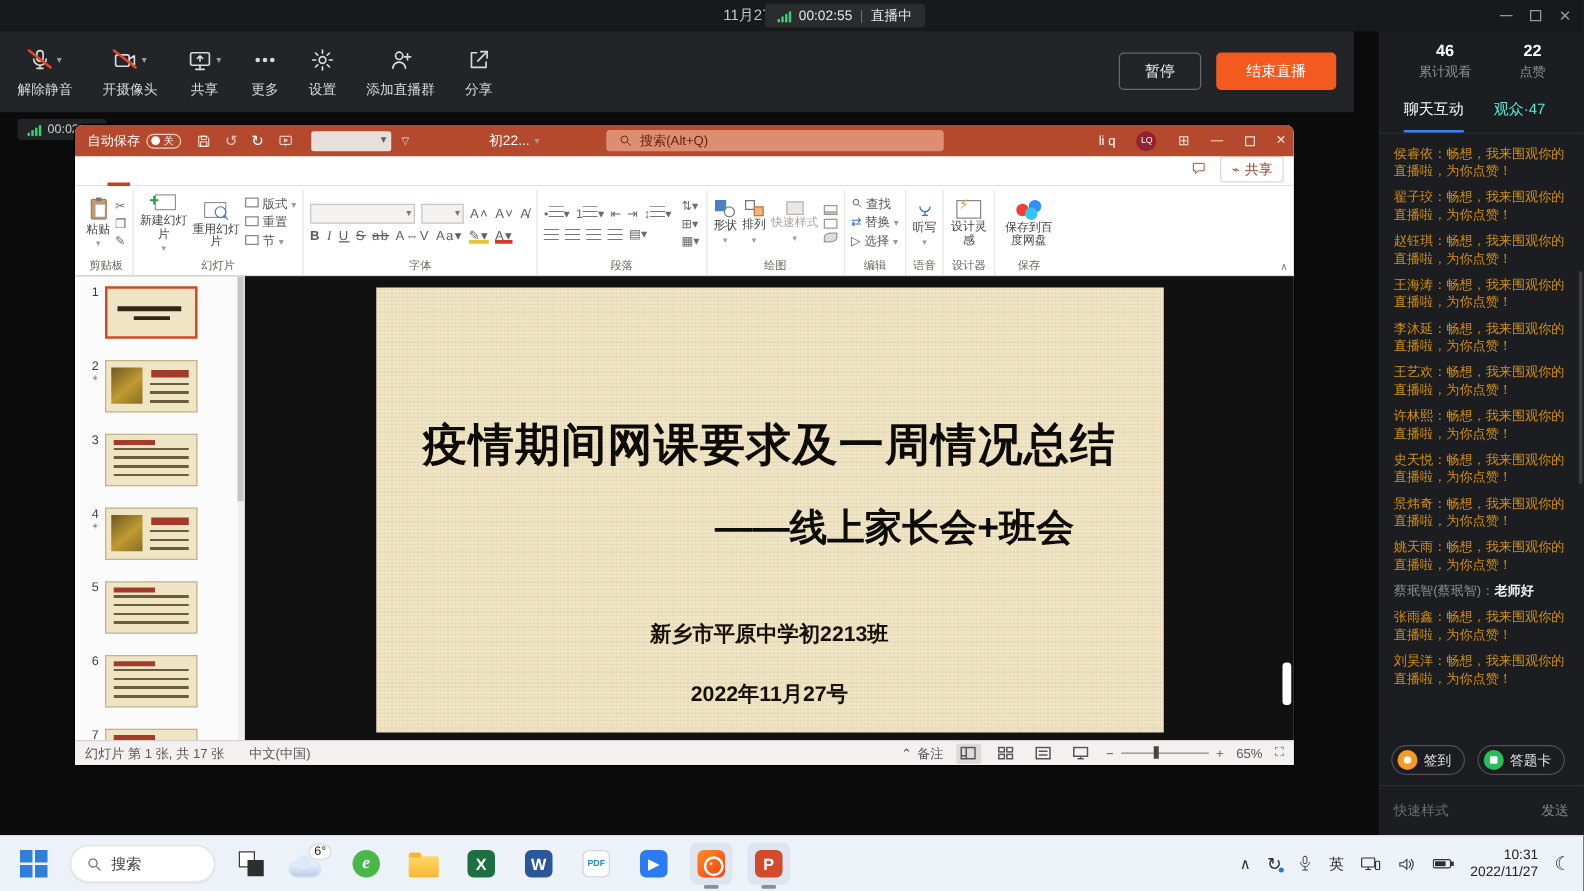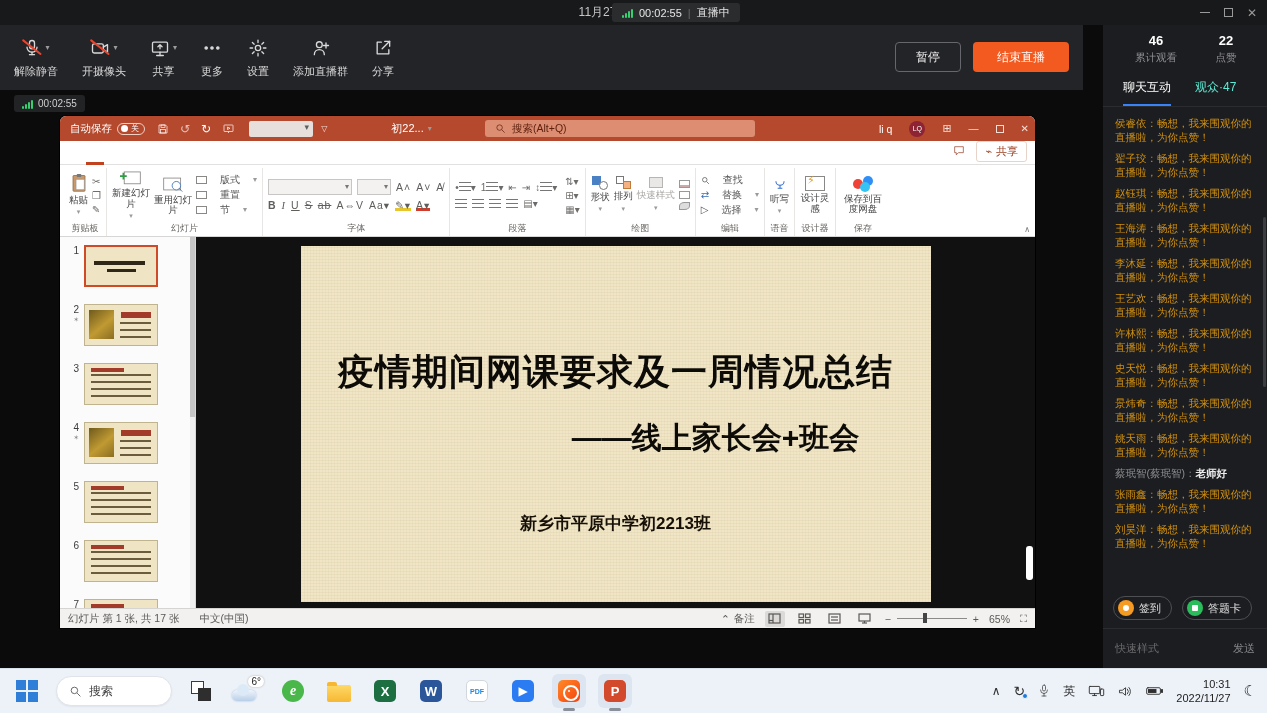--- a/index.html
+++ b/index.html
@@ -53,21 +53,21 @@
 .pdot.green::after{border-radius:1px}
 .input-row{border-top:1px solid #2b2c2f;height:40px;display:flex;align-items:center;justify-content:space-between;padding:0 12px}
 .input-ph{color:#6b6b6e;font-size:11px}
 .send{color:#85868a;font-size:11px}
 
 
 .stage{position:absolute;top:90px;left:0;right:184px;bottom:45px;background:#0b0b0b}
 .rec-chip{position:absolute;left:14px;top:5px;height:17px;background:#222325;border-radius:3px;display:flex;align-items:center;gap:5px;padding:0 8px;font-size:10px;color:#cfcfcf}
 
 
-.ppt{position:absolute;left:60px;top:26px;width:975px;height:512px;background:#fff;border-radius:6px 6px 0 0;overflow:hidden;display:flex;flex-direction:column;box-shadow:0 0 0 1px #000}
+.ppt{position:absolute;left:60px;top:10px;width:975px;height:512px;background:#fff;border-radius:6px 6px 0 0;overflow:hidden;display:flex;flex-direction:column;box-shadow:0 0 0 1px #000}
 .ppt-title{height:25px;background:#b5492e;display:flex;align-items:center;padding-left:10px;color:#fff;font-size:10.5px;position:relative;flex:none}
 .autosave{display:flex;align-items:center;gap:5px}
 .toggle{width:28px;height:12px;border:1px solid #f0cfc3;border-radius:7px;display:flex;align-items:center;gap:3px;padding:0 3px}
 .tg-dot{width:7px;height:7px;border-radius:50%;background:#fff}
 .tg-txt{font-size:8px;color:#fff}
 .qat{display:flex;align-items:center;gap:11px;margin-left:12px;font-size:12px}
 .qat .dim{opacity:.65}
 .qat svg{stroke:#fff;fill:none;stroke-width:1.4}
 .tb-ddbox{width:64px;height:16px;background:#e6dfdb;border-radius:2px;margin-left:14px;position:relative}
 .tb-ddbox::after{content:"▾";position:absolute;right:4px;top:1px;color:#5f5f5f;font-size:9px}
@@ -88,21 +88,21 @@
 .cmt svg{stroke:#9c4a32;fill:none;stroke-width:1.4}
 .share-chip{border:1px solid #e6d3ca;border-radius:3px;padding:2px 8px;color:#9c4123;font-size:11px;display:flex;gap:4px;align-items:center}
 
 .ribbon{height:72px;background:#fff;display:flex;padding:3px 4px 0 4px;border-bottom:1px solid #d8d6d4;position:relative;flex:none}
 .rg{position:relative;border-right:1px solid #e8e6e4;padding:0 5px 14px;display:flex;align-items:center;gap:4px}
 .rg-label{position:absolute;bottom:1px;left:0;right:0;text-align:center;font-size:9px;color:#696763;white-space:nowrap}
 .bigbtn{display:flex;flex-direction:column;align-items:center;justify-content:center;gap:2px;font-size:9.5px;color:#444;text-align:center;line-height:10.5px}
 .bigbtn .crt{font-size:7px}
 .minicol{display:flex;flex-direction:column;gap:3px;justify-content:center}
 .mi{font-size:10px;color:#6f6d6b;line-height:11px}
-.mrow{display:flex;align-items:center;gap:13px;font-size:10px;color:#555;white-space:nowrap;line-height:12px}
+.mrow{display:flex;align-items:flex-start;gap:3px;font-size:10px;color:#555;white-space:nowrap;line-height:12px}
 .rect-ic{display:inline-block;width:11px;height:8px;border:1px solid #8a8886;background:#fff}
 .fontcol{display:flex;flex-direction:column;gap:4px}
 .frow{display:flex;align-items:center;gap:5px}
 .fsel{height:16px;background:#f3f2f1;border:1px solid #c8c6c4;position:relative}
 .fsel::after{content:"▾";position:absolute;right:2px;top:2px;font-size:8px;color:#777}
 .fsel.w1{width:84px}.fsel.w2{width:34px}
 .fg{font-size:10.5px;color:#5f5e5c;white-space:nowrap;letter-spacing:1px}
 .fg b{font-weight:700}.fg i{font-family:"Liberation Serif",serif}
 .fg .u{text-decoration:underline}.fg .st{text-decoration:line-through}
 .fg .cbar{box-shadow:inset 0 -3px 0 #d43b2a}
@@ -721,20 +721,21 @@
           <div class="th-sb">
               <i></i>
             </div>
         </div>
 
         <div class="canvas">
           <div class="slide">
             <div class="sl-title">疫情期间网课要求及一周情况总结</div>
             <div class="sl-sub">——线上家长会+班会</div>
             <div class="sl-school">新乡市平原中学初2213班</div>
+            <div class="sl-date">2022年11月27号</div>
           </div>
           <div class="cv-sb"></div>
         </div>
       </div>
 
       <div class="ppt-status">
         <div class="st-left">
           <span>幻灯片 第 1 张, 共 17 张</span>
           <span>中文(中国)</span>
         </div>

